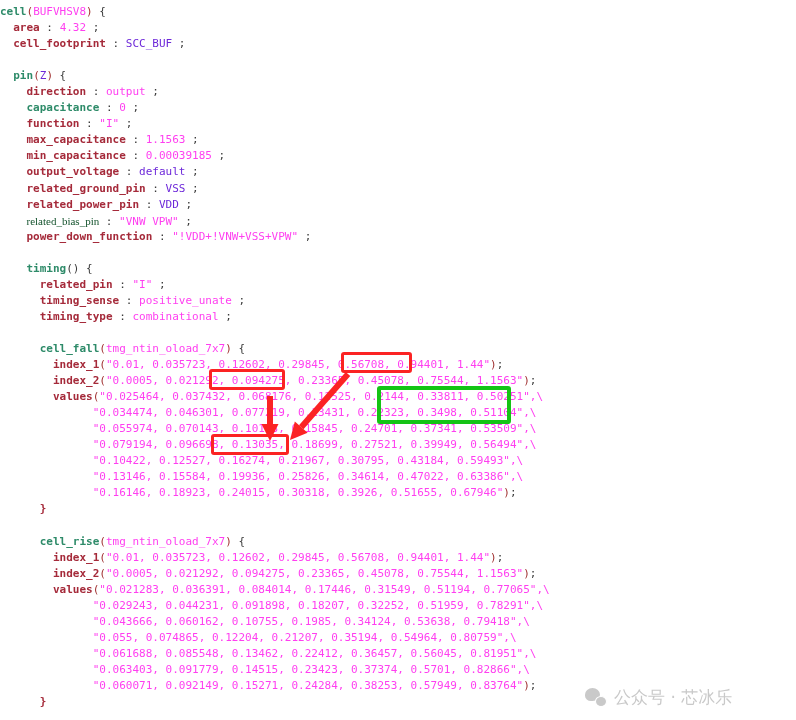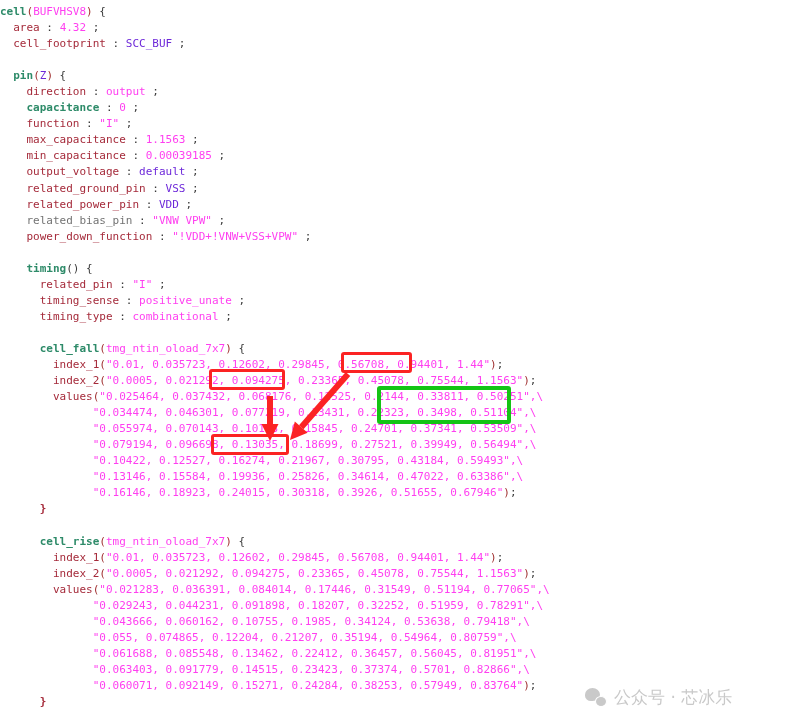--- a/index.html
+++ b/index.html
@@ -36,22 +36,22 @@
   }
 
   .ln {
     height: 16.05px;
     white-space: pre;
     color: #3b3b3b;
   }
 
   
   .t-group   { color: #2e8b69; font-weight: bold; }   
-  .t-attr    { color: #a52a3a; font-weight: normal; }   
-  .t-attr-pl { color: #737373; font-weight: normal; } 
+  .t-attr    { color: #a52a3a; font-weight: bold; }   
+  .t-attr-pl { color: #14532d; font-weight: normal; font-family: Liberation Serif, serif; } 
   .t-val     { color: #ff3ff0; }                      
   .t-plain   { color: #6d28d9; }                      
   .t-punct   { color: #3b3b3b; }                      
   .t-paren   { color: #a03030; }                      
   .t-brace   { color: #a52a3a; font-weight: bold; }   
 
   
   .anno-box {
     position: absolute;
     box-sizing: border-box;

